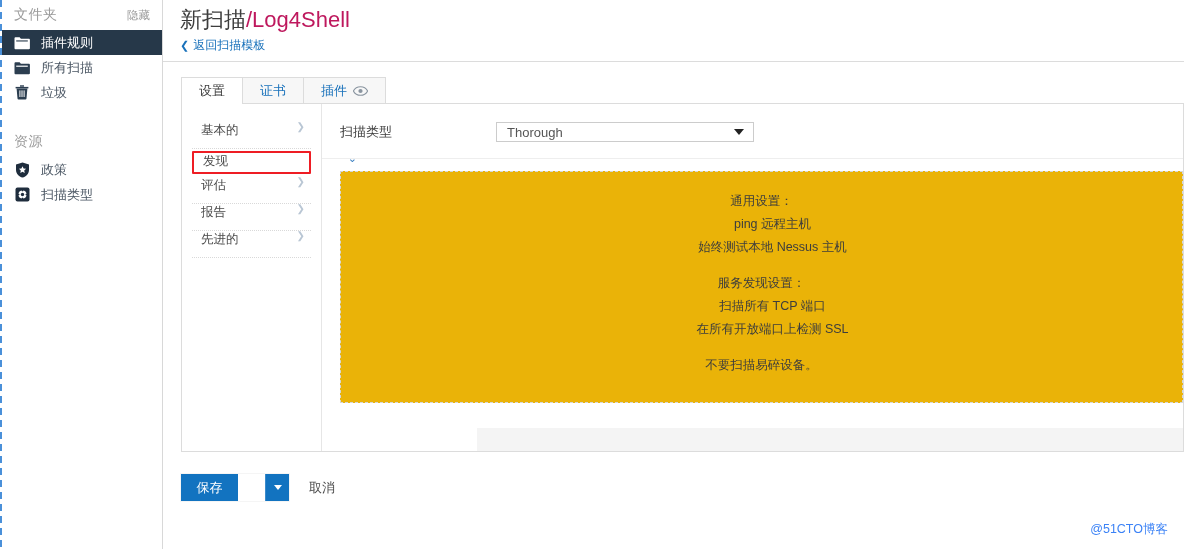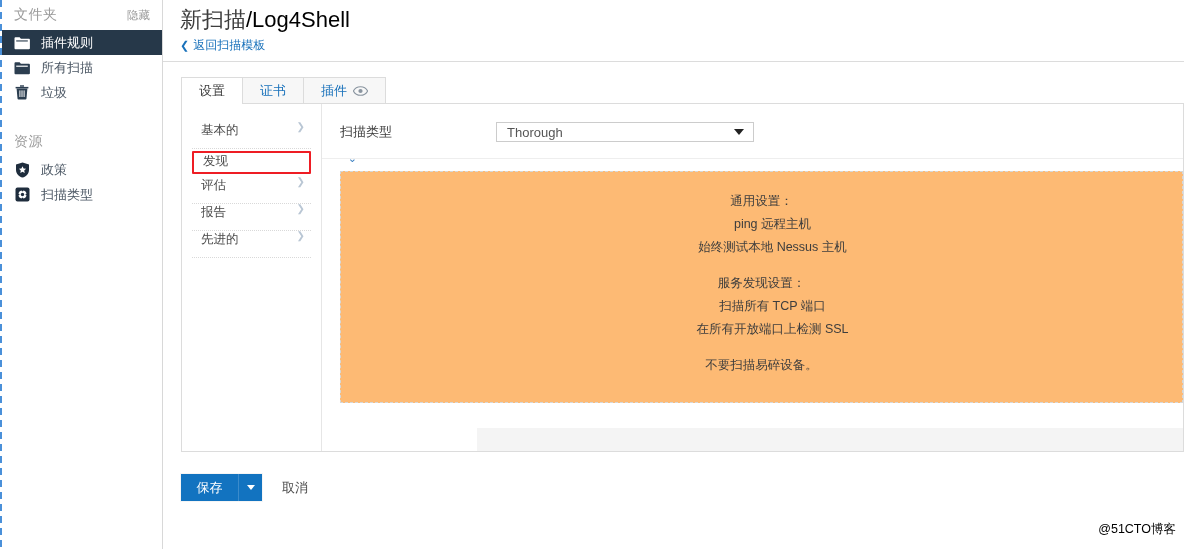--- a/index.html
+++ b/index.html
@@ -103,21 +103,21 @@
     padding: 6px 0 0 17px;
   }
   .page-title {
     font-size: 22px;
     color: #3d3d3d;
     font-weight: normal;
     line-height: 28px;
     margin: 0;
     white-space: nowrap;
   }
-  .page-title .suffix { color: #000000; }
+  .page-title .suffix { color: #be185d; }
   .back-link {
     display: inline-flex;
     align-items: center;
     margin-top: 3px;
     font-size: 12px;
     color: #1a72bb;
     cursor: pointer;
     text-decoration: none;
   }
   .back-link .chev {
@@ -274,21 +274,21 @@
   .select-box .caret {
     width: 0; height: 0;
     border-left: 5px solid transparent;
     border-right: 5px solid transparent;
     border-top: 6px solid #222222;
   }
 
   .summary-box {
     margin: 12px 0 0 18px;
     border: 1px dashed #d7d7d7;
-    background: #fdba74;
+    background: #eab308;
     height: 232px;
     box-sizing: border-box;
     position: relative;
     overflow: hidden;
   }
   .summary-inner {
     padding: 17px 0 0 0;
     text-align: center;
   }
   .sum-group { margin-bottom: 12px; }
@@ -321,20 +321,21 @@
   
   .actions {
     display: flex;
     align-items: center;
     margin-left: 18px;
     margin-top: 22px;
   }
   .btn-group {
     display: flex;
     box-shadow: 0 0 0 1px rgba(0,0,0,0.04);
+    gap: 27px;
   }
   .btn-primary {
     background: #1273c0;
     color: #ffffff;
     border: none;
     height: 27px;
     min-width: 57px;
     padding: 0 14px;
     font-size: 13px;
     font-family: inherit;
@@ -367,23 +368,23 @@
     font-size: 13px;
     cursor: pointer;
     background: none;
     border: none;
     font-family: inherit;
     padding: 0;
   }
 
   .watermark {
     position: absolute;
-    right: 8px;
+    right: 16px;
     bottom: 11px;
-    color: #000000;
+    color: #3b82f6;
     font-size: 12.5px;
     user-select: none;
   }
 </style>
 </head>
 <body>
 
 <div class="app">
 
   <aside class="sidebar">

